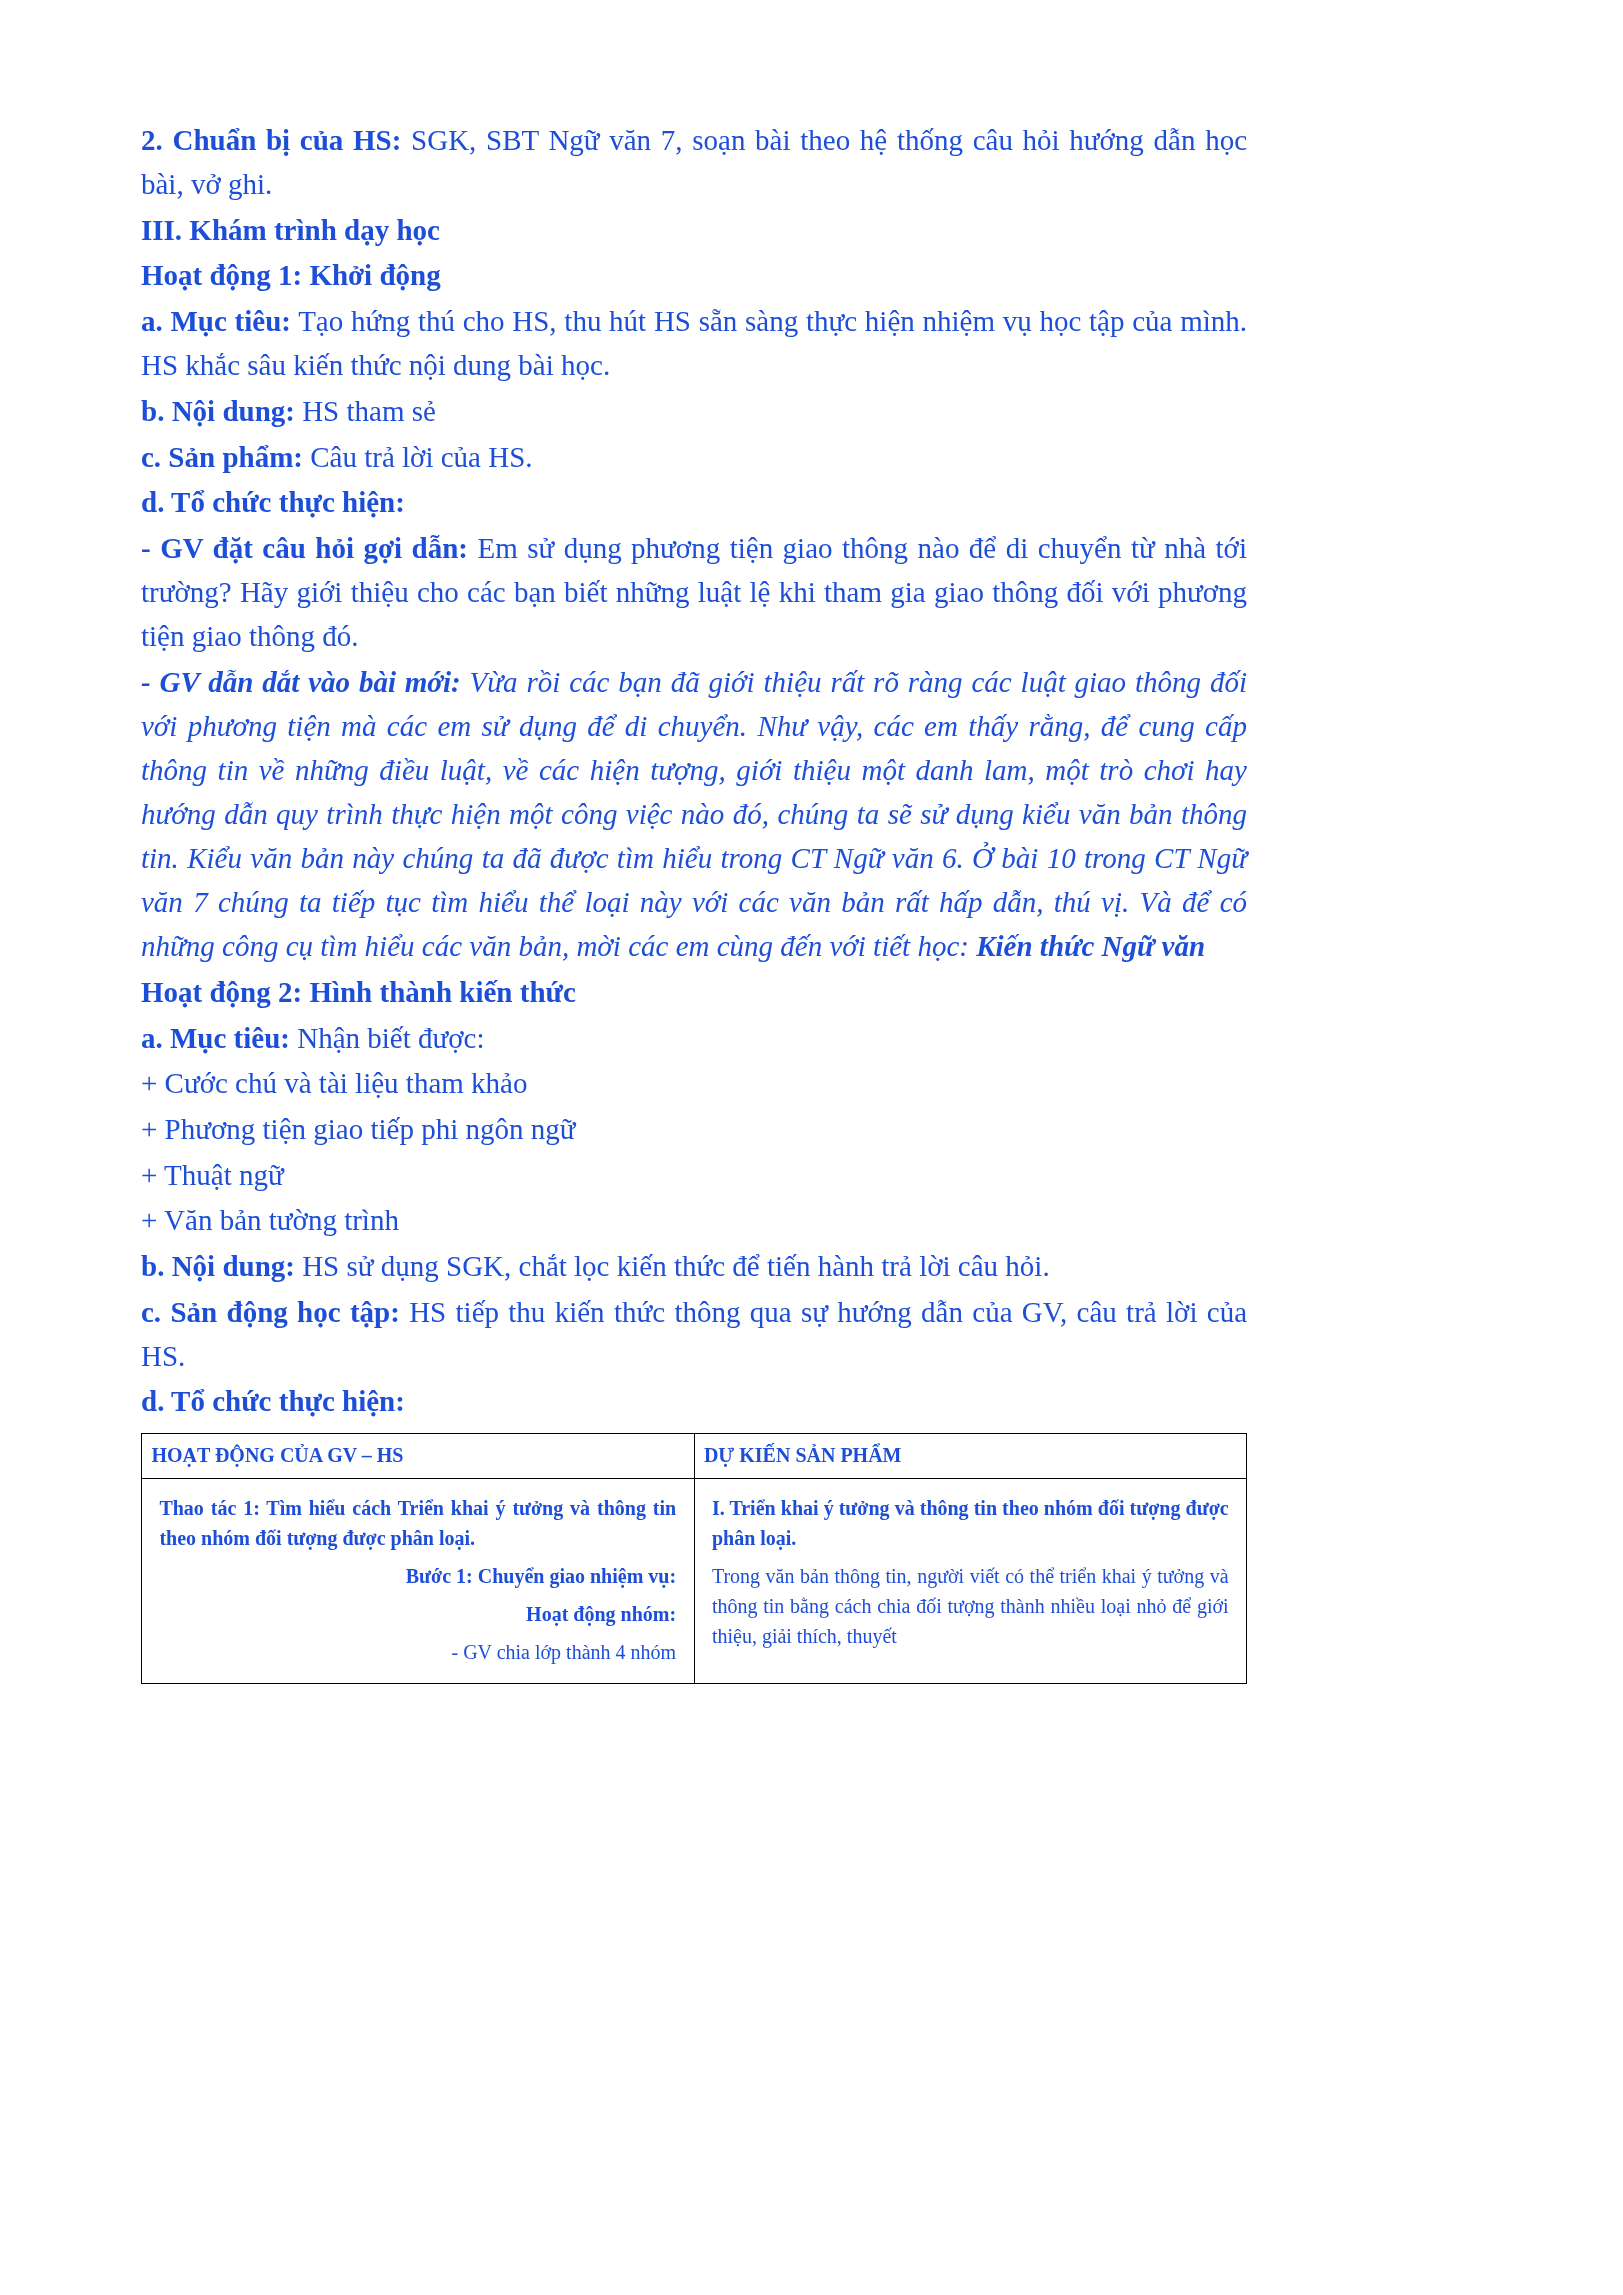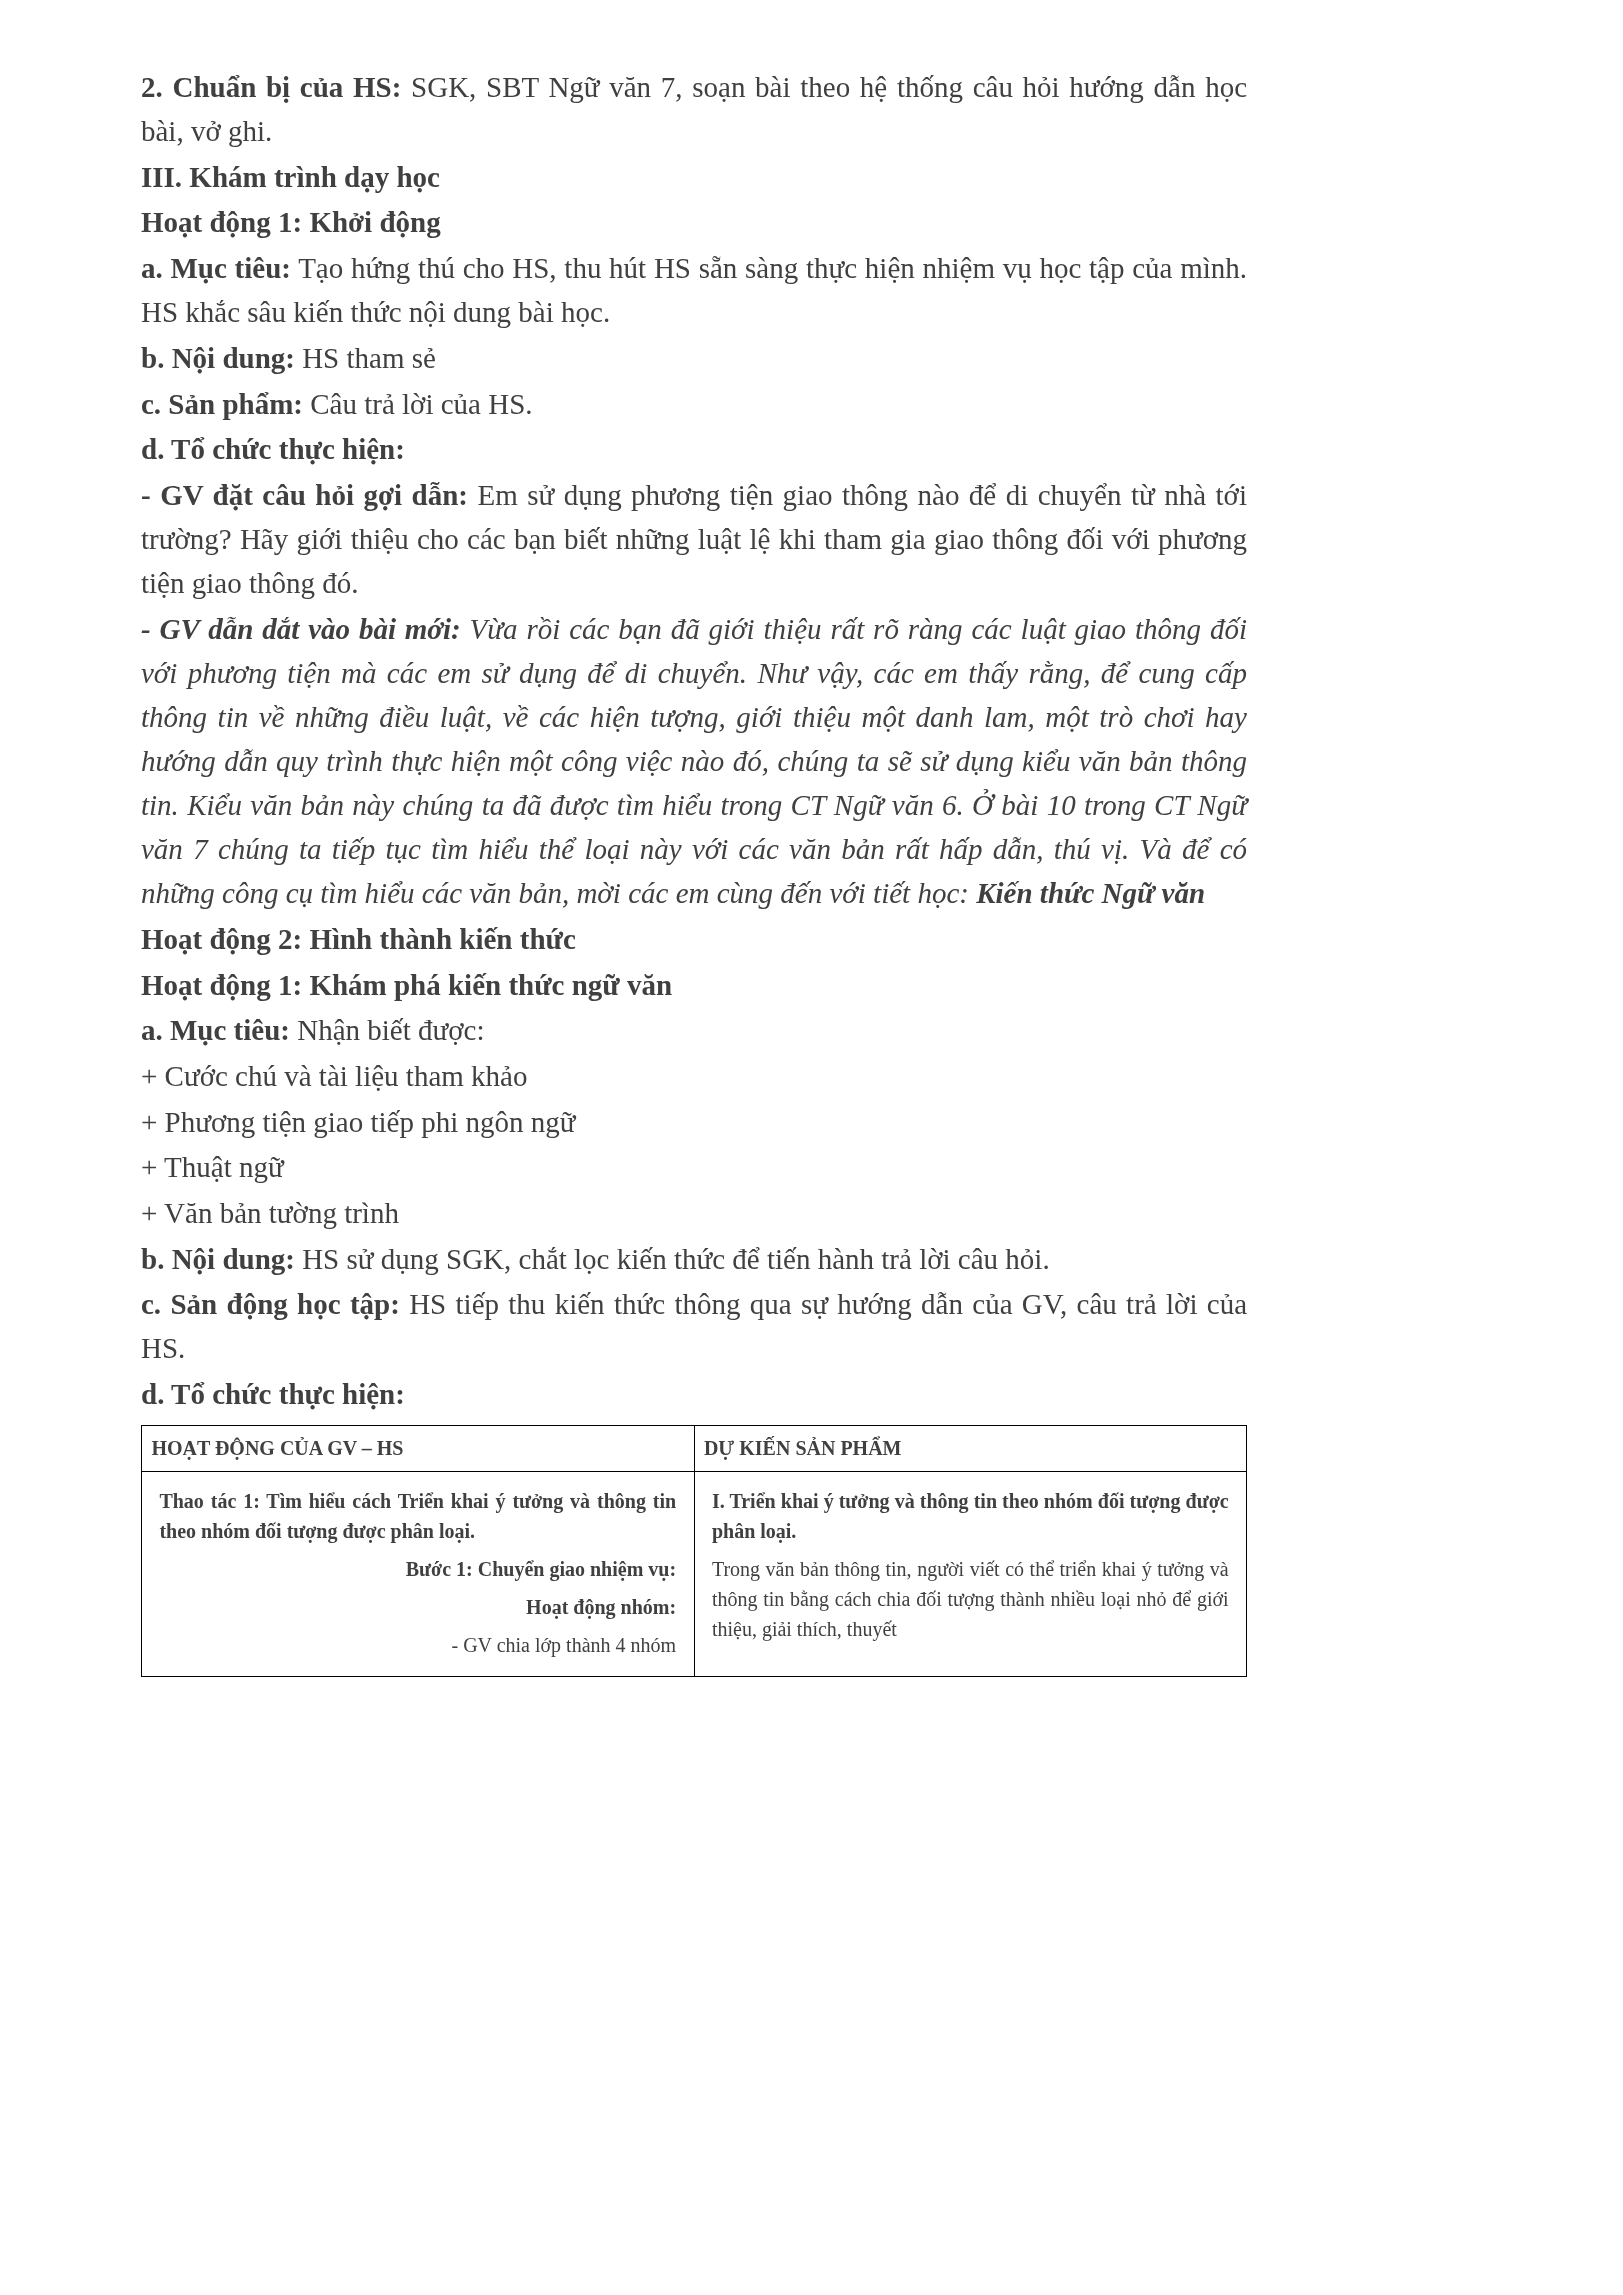--- a/index.html
+++ b/index.html
@@ -5,23 +5,23 @@
   html, body {
     margin: 0;
     padding: 0;
     background: #ffffff;
   }
   .page {
     width: 1384px;
     min-height: 2295px;
     background: #ffffff;
     box-sizing: border-box;
-    padding: 65px 137px 47px 141px;
+    padding: 118px 137px 47px 141px;
     font-family: "Liberation Serif", "DejaVu Serif", serif;
-    color: #404040;
+    color: #1d4ed8;
     font-size: 29px;
     line-height: 1.52;
   }
   p {
     margin: 0 0 0 0;
     text-align: justify;
     text-justify: inter-word;
   }
   .para {
     margin-bottom: 1.6px;
@@ -96,23 +96,20 @@
   </p>
 
   <p class="para i">
     <span class="bi">- GV dẫn dắt vào bài mới:</span><span> Vừa rồi các bạn đã giới thiệu rất rõ ràng các luật giao thông đối với phương tiện mà các em sử dụng để di chuyển. Như vậy, các em thấy rằng, để cung cấp thông tin về những điều luật, về các hiện tượng, giới thiệu một danh lam, một trò chơi hay hướng dẫn quy trình thực hiện một công việc nào đó, chúng ta sẽ sử dụng kiểu văn bản thông tin. Kiểu văn bản này chúng ta đã được tìm hiểu trong CT Ngữ văn 6. Ở bài 10 trong CT Ngữ văn 7 chúng ta tiếp tục tìm hiểu thể loại này với các văn bản rất hấp dẫn, thú vị. Và để có những công cụ tìm hiểu các văn bản, mời các em cùng đến với tiết học: </span><span class="bi">Kiến thức Ngữ văn</span>
   </p>
 
   <p class="para center">
     <span class="b">Hoạt động 2: Hình thành kiến thức</span>
   </p>
 
-  <p class="para">
-    <span class="b">Hoạt động 1: Khám phá kiến thức ngữ văn</span>
-  </p>
 
   <p class="para">
     <span class="b">a. Mục tiêu:</span><span> Nhận biết được:</span>
   </p>
 
   <p class="para">
     <span>+ Cước chú và tài liệu tham khảo</span>
   </p>
   <p class="para">
     <span>+ Phương tiện giao tiếp phi ngôn ngữ</span>

